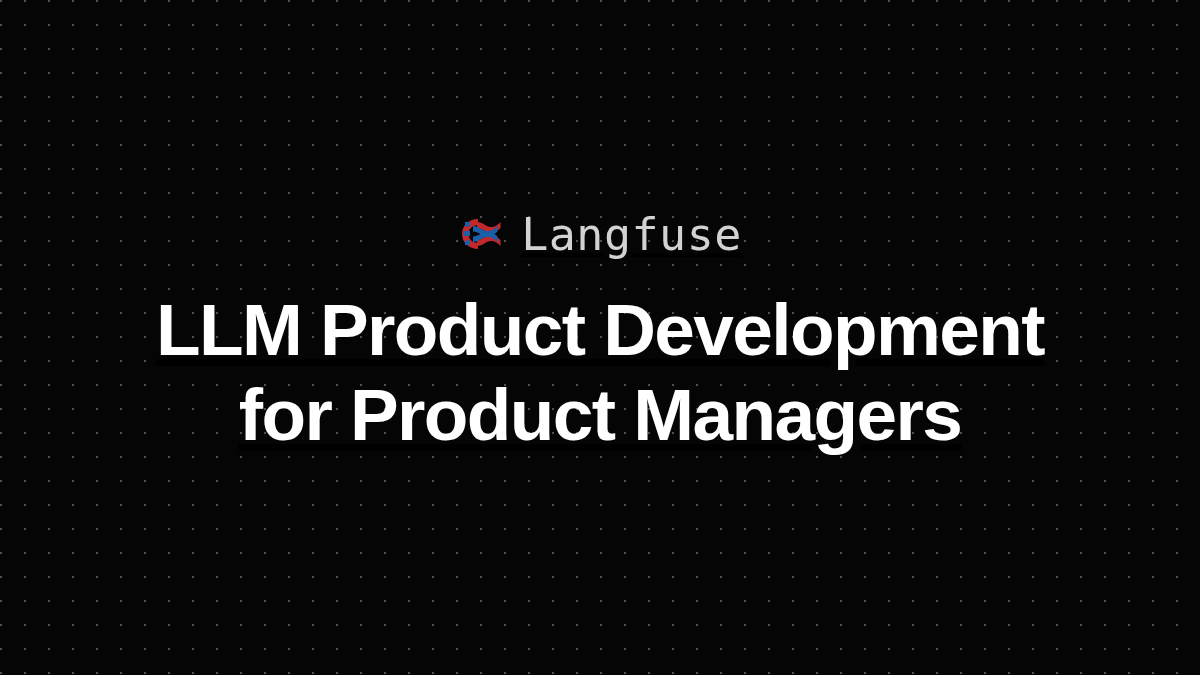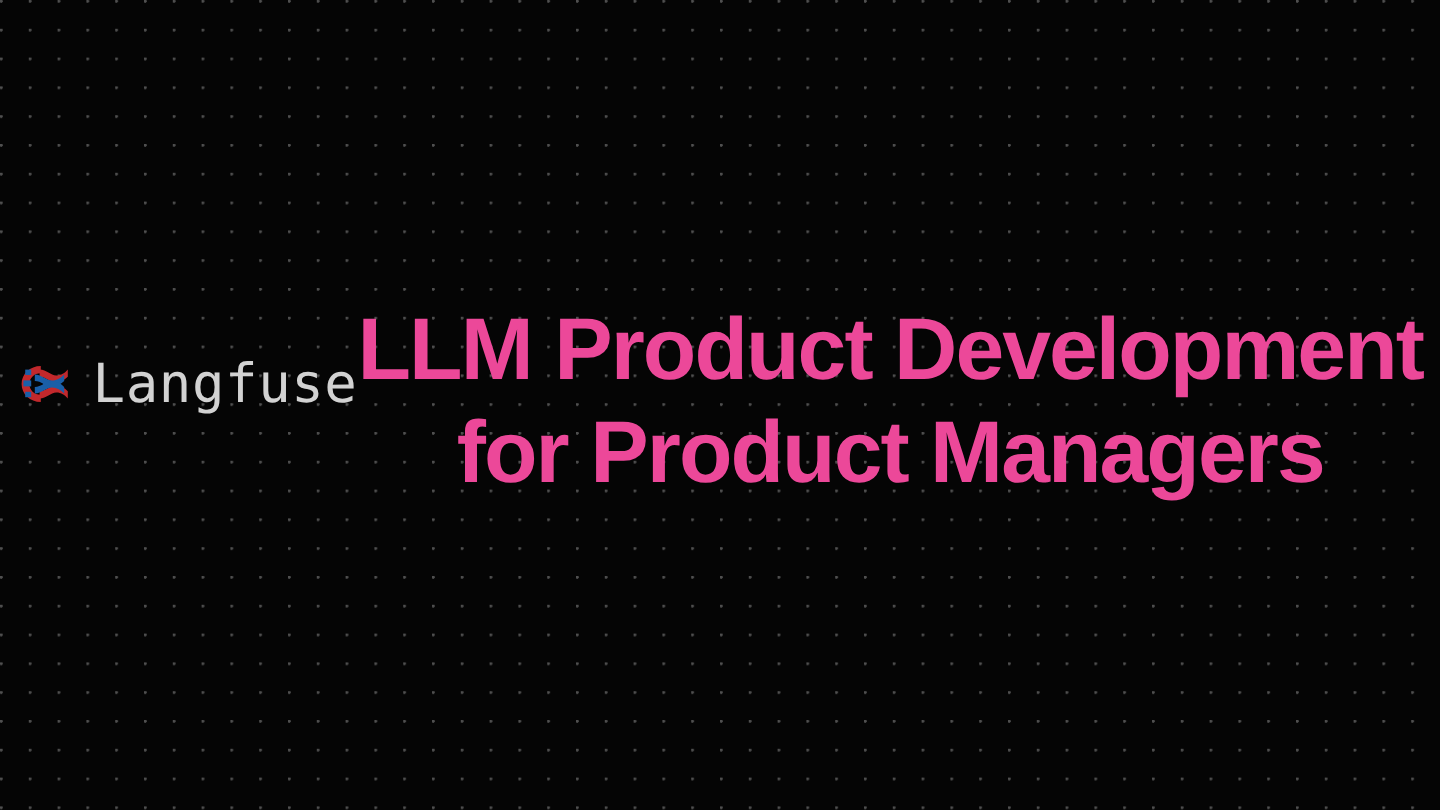--- a/index.html
+++ b/index.html
@@ -42,24 +42,25 @@
     pointer-events: none;
     z-index: 0;
   }
 
   
   .content {
     position: relative;
     z-index: 1;
     width: 100%;
     display: flex;
-    flex-direction: row;
+    flex-direction: column;
     align-items: center;
     justify-content: center;
     margin-top: -6px;
+    text-decoration: underline;
   }
 
   
   .brand {
     display: flex;
     flex-direction: row;
     align-items: center;
     justify-content: center;
     gap: 17px;
     margin-bottom: 30px;
@@ -82,21 +83,21 @@
     white-space: nowrap;
   }
 
   
   .headline {
     font-family: "Liberation Sans", sans-serif;
     font-size: 73px;
     font-weight: 700;
     line-height: 1.17;
     letter-spacing: -1.6px;
-    color: #ec4899;
+    color: #ffffff;
     text-align: center;
     max-width: 1030px;
     white-space: pre-line;
   }
 </style>
 </head>
 <body>
 
 <div class="og-card">
 

